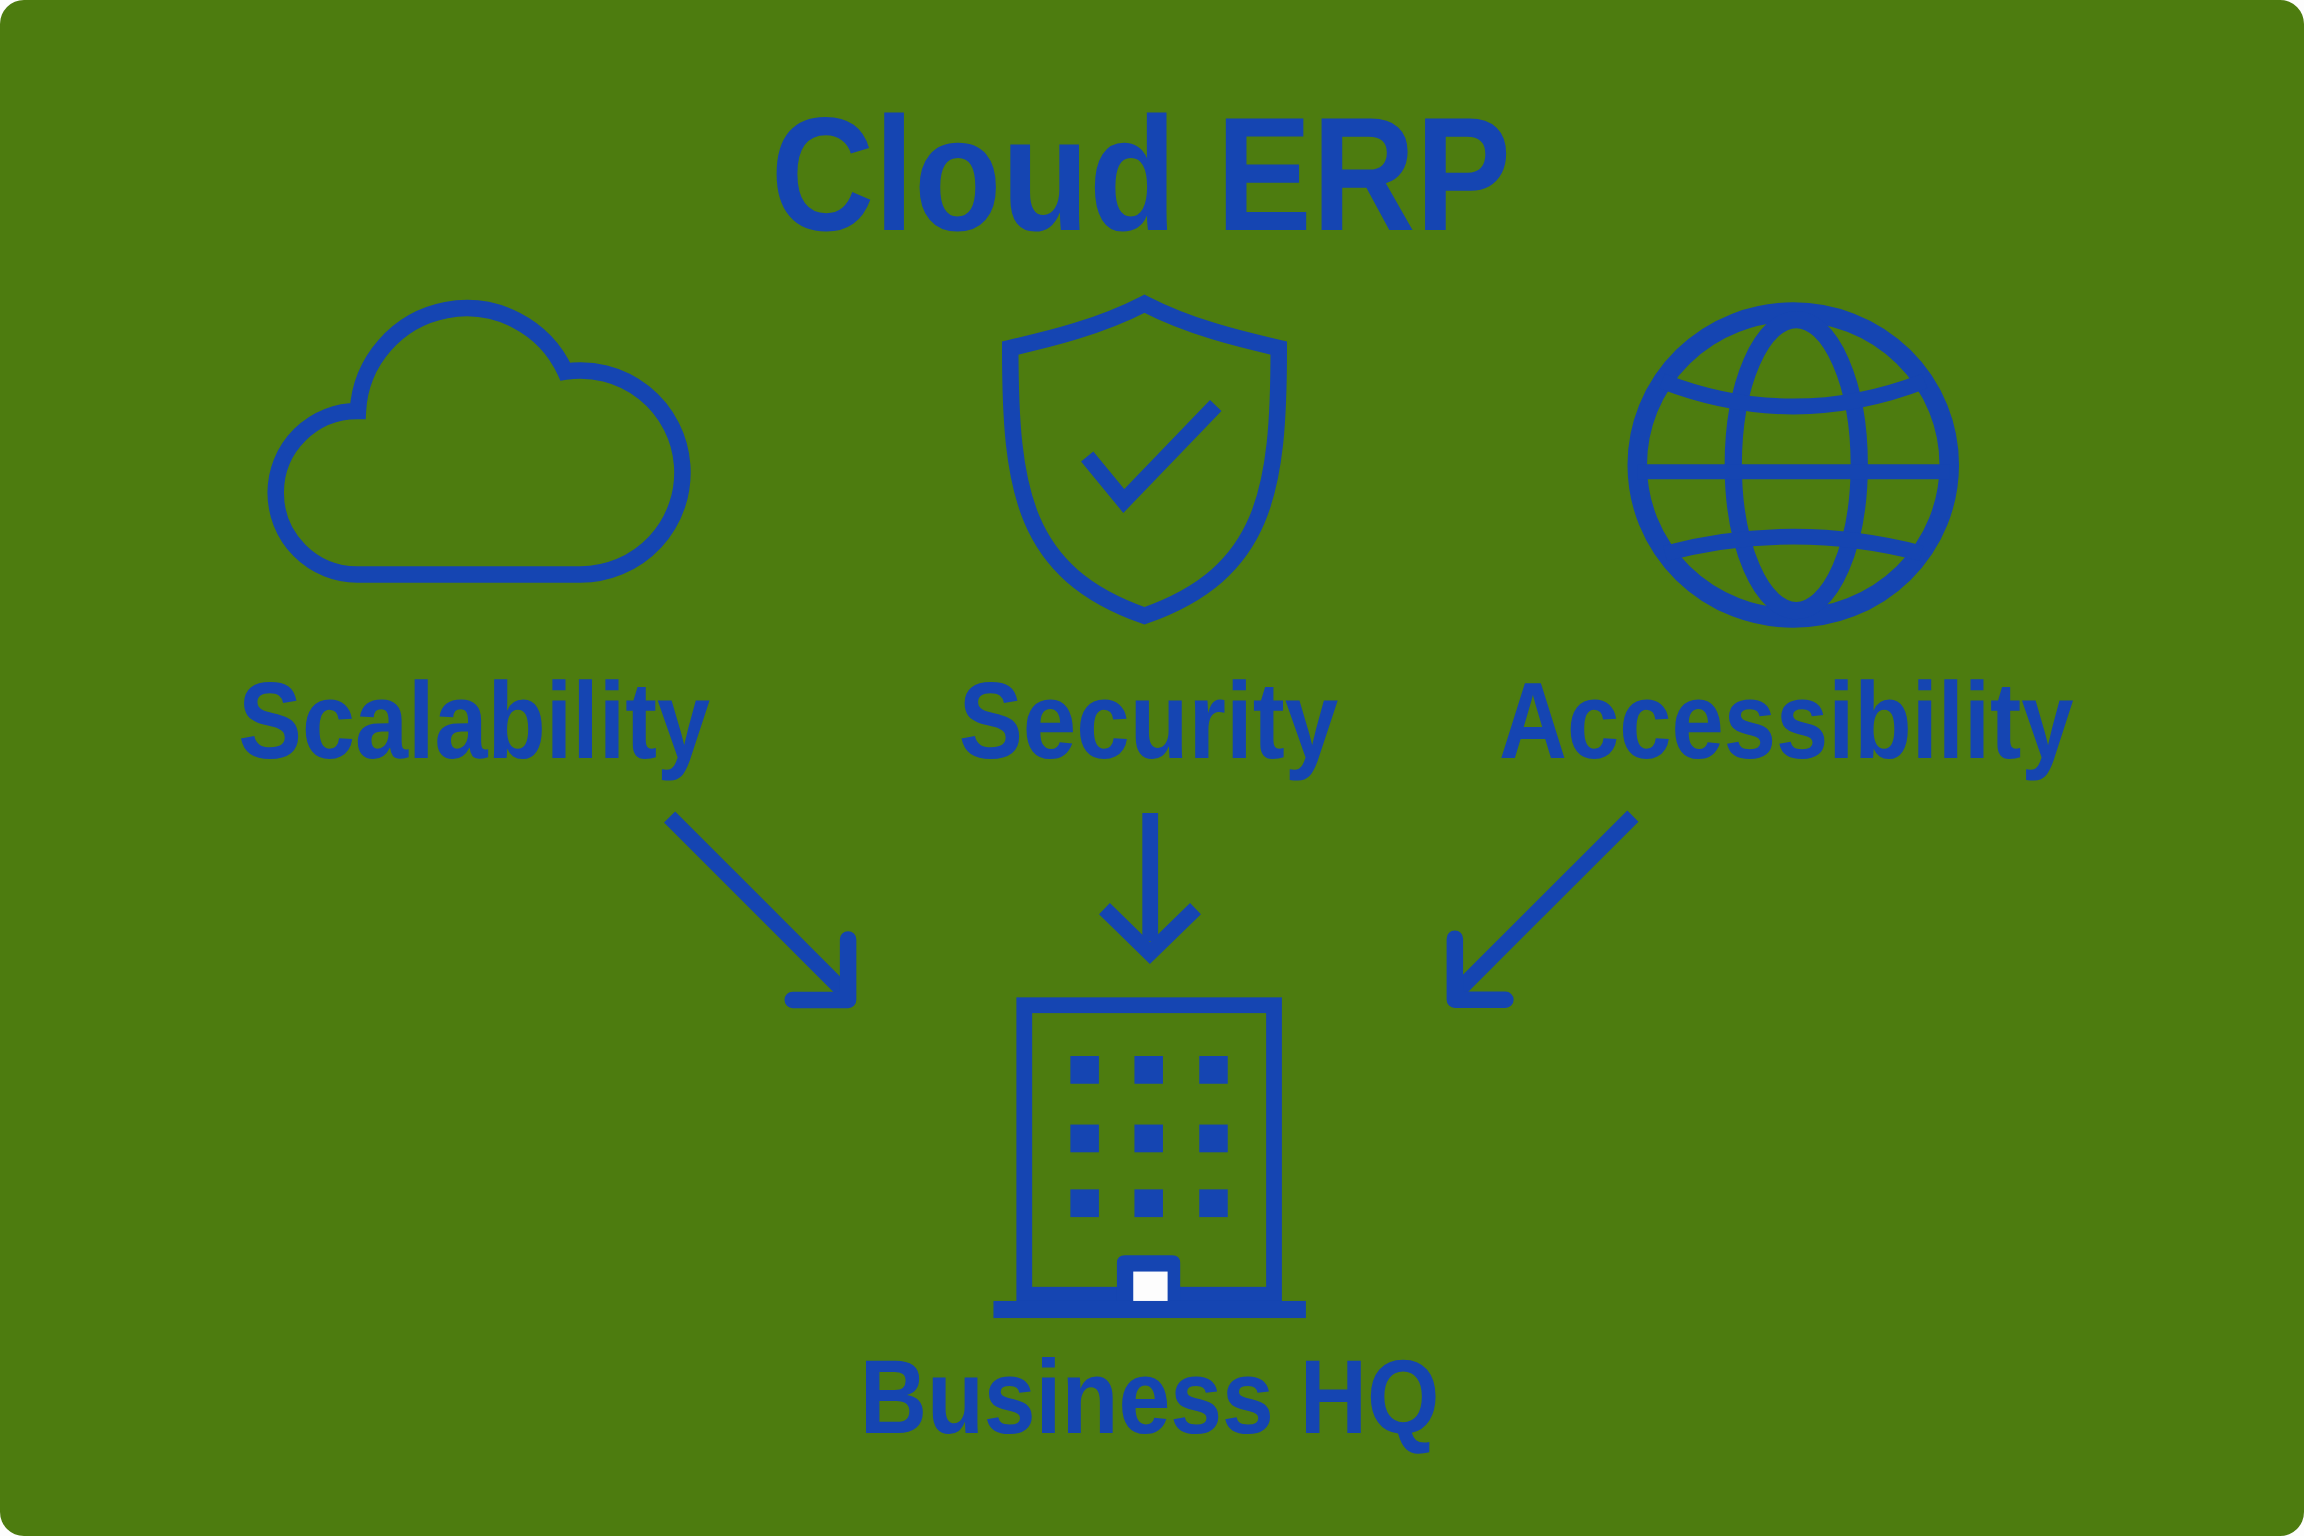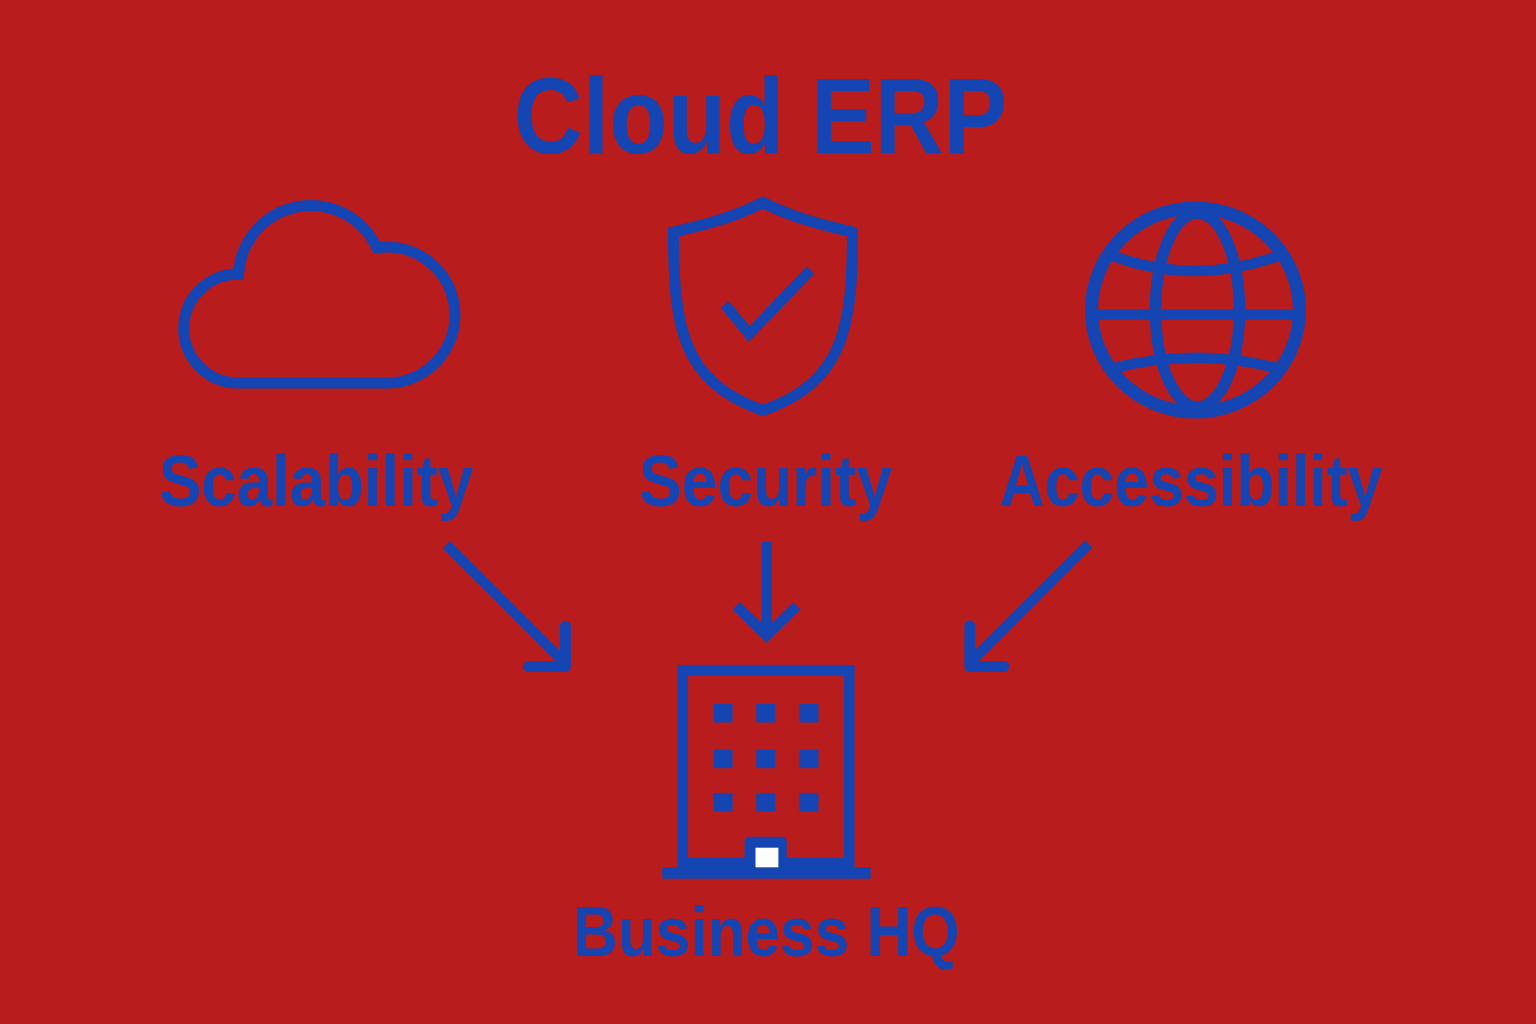--- a/index.html
+++ b/index.html
@@ -1,17 +1,17 @@
 <!DOCTYPE html>
 <html><head>
 <meta charset="utf-8">
 <style>
   html,body{margin:0;padding:0;background:#fdfdfd;}
-  .page{position:relative;width:1536px;height:1024px;overflow:hidden;background:#b91c1c;
-        font-family:"Liberation Sans", sans-serif;}
+  .page{position:relative;width:1536px;height:1024px;overflow:hidden;background:#4d7c0f;
+        font-family:"Liberation Sans", sans-serif;border-radius:16px;}
   svg{position:absolute;left:0;top:0;}
   text{font-family:"Liberation Sans", sans-serif;font-weight:bold;fill:#1545b2;}
 </style>
 </head>
 <body>
 <div class="page">
 <svg width="1536" height="1024" viewBox="0 0 1536 1024">
 
   <text x="513.8" y="153" font-size="108" textLength="493.5" lengthAdjust="spacingAndGlyphs">Cloud ERP</text>
 

